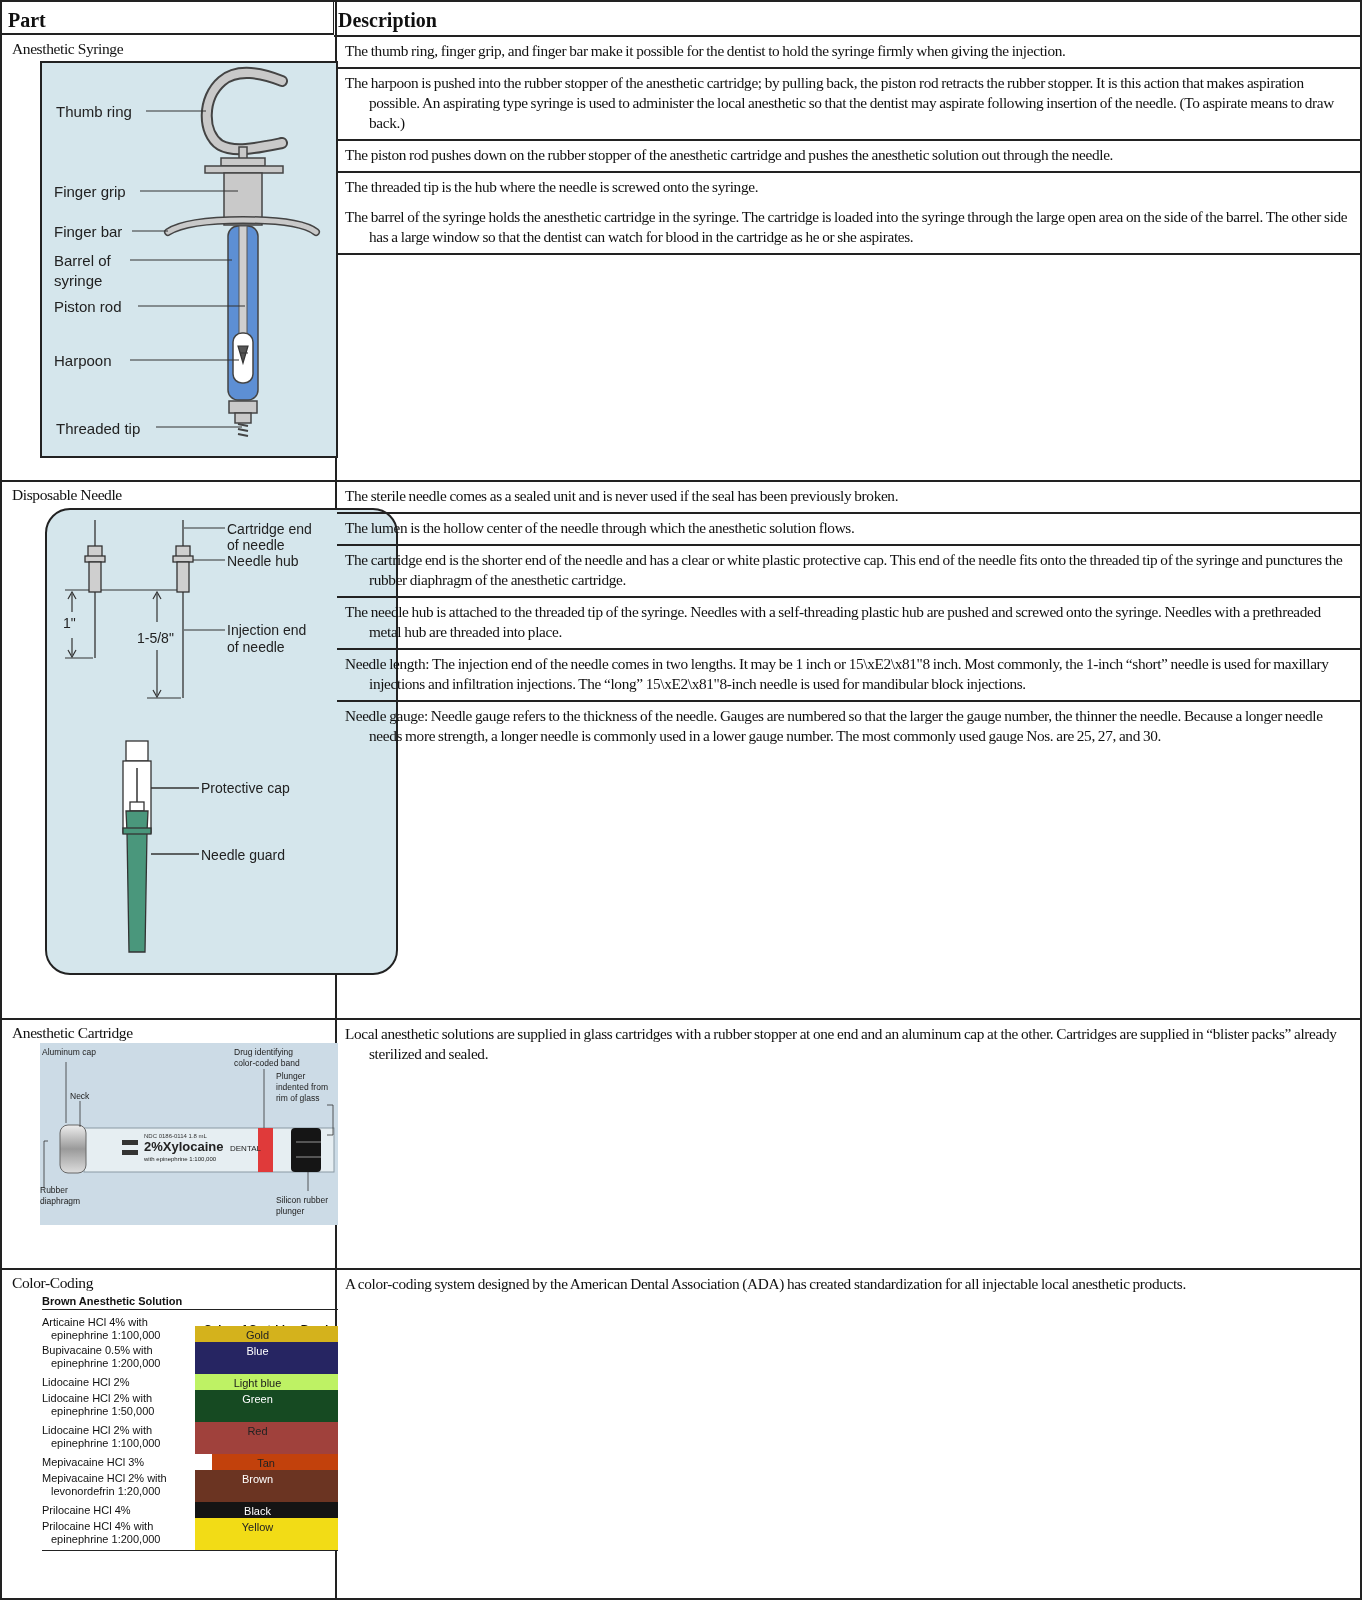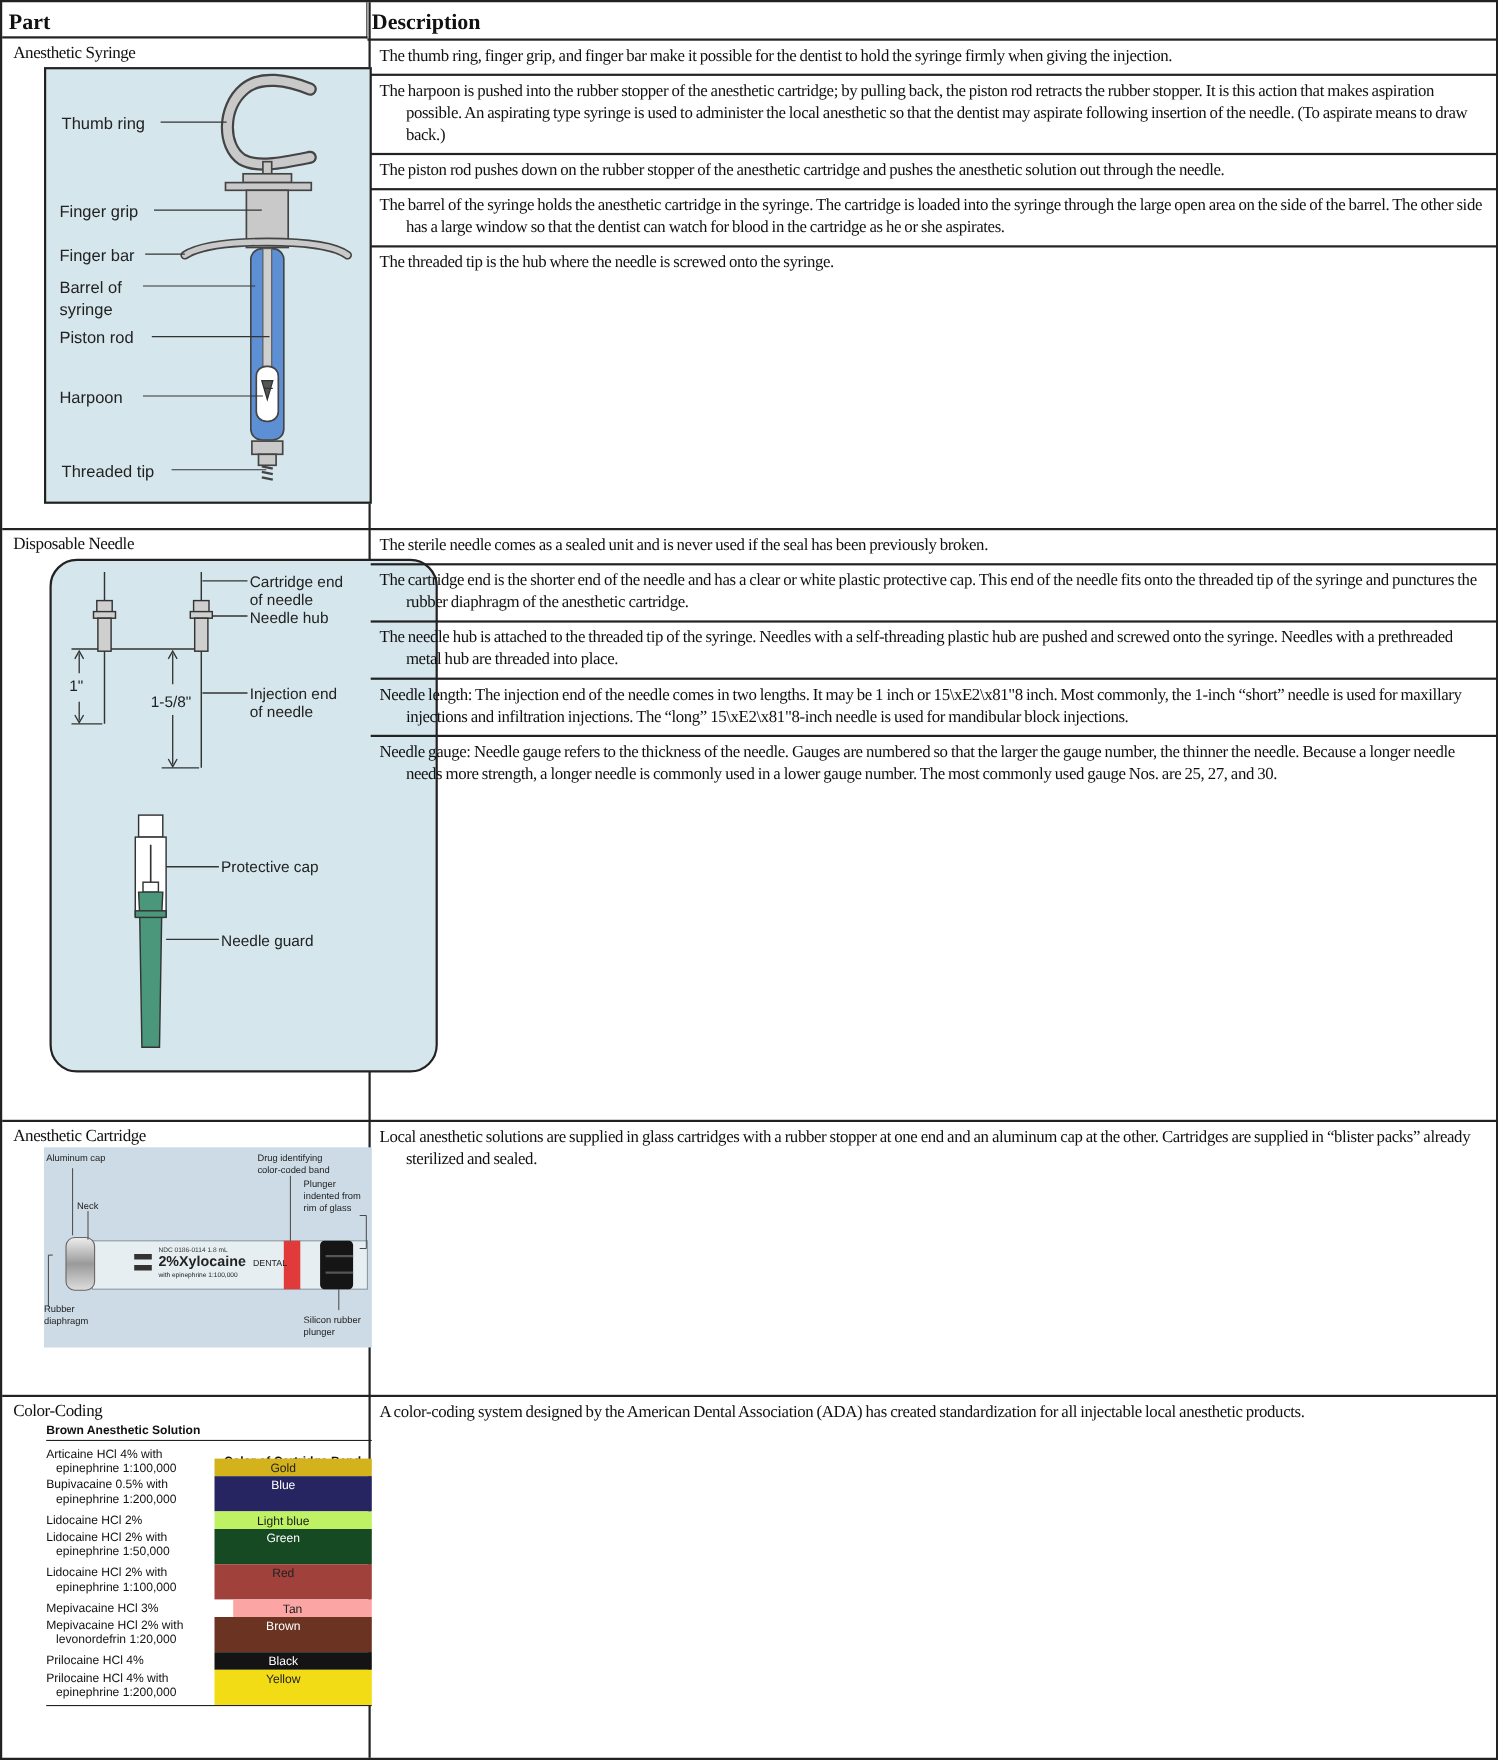--- a/index.html
+++ b/index.html
@@ -91,25 +91,25 @@
   <div class="desc-block" style="top:35px;">
     <div class="desc">
         <span class="txt">The thumb ring, finger grip, and finger bar make it possible for the dentist to hold the syringe firmly when giving the injection.</span>
       </div>
     <div class="desc">
         <span class="txt">The harpoon is pushed into the rubber stopper of the anesthetic cartridge; by pulling back, the piston rod retracts the rubber stopper. It is this action that makes aspiration possible. An aspirating type syringe is used to administer the local anesthetic so that the dentist may aspirate following insertion of the needle. (To aspirate means to draw back.)</span>
       </div>
     <div class="desc">
         <span class="txt">The piston rod pushes down on the rubber stopper of the anesthetic cartridge and pushes the anesthetic solution out through the needle.</span>
       </div>
+    <div class="desc last">
+        <span class="txt">The threaded tip is the hub where the needle is screwed onto the syringe.</span>
+      </div>
     <div class="desc">
         <span class="txt">The barrel of the syringe holds the anesthetic cartridge in the syringe. The cartridge is loaded into the syringe through the large open area on the side of the barrel. The other side has a large window so that the dentist can watch for blood in the cartridge as he or she aspirates.</span>
-      </div>
-    <div class="desc last">
-        <span class="txt">The threaded tip is the hub where the needle is screwed onto the syringe.</span>
       </div>
   </div>
 
   <div class="part-label" style="top:484px">Disposable Needle</div>
   <div class="fig" style="left:43px; top:506px; width:353px; height:467px;border-radius:25px;">
     <svg width="293" height="467" viewBox="0 0 293 467">
       <g stroke="#333" stroke-width="1.3" fill="#cfcfcf">
         <line x1="48" y1="10" x2="48" y2="38"></line>
         <rect x="41" y="36" width="14" height="14"></rect>
         <rect x="38" y="46" width="20" height="6"></rect>
@@ -153,20 +153,23 @@
         <line x1="104" y1="278" x2="152" y2="278"></line>
         <line x1="104" y1="344" x2="152" y2="344"></line>
       </g>
       <text class="lbl" x="154" y="283" font-size="14">Protective cap</text>
       <text class="lbl" x="154" y="350" font-size="14">Needle guard</text>
     </svg>
   </div>
   <div class="desc-block" style="top:480px;">
     <div class="desc">
         <span class="txt">The sterile needle comes as a sealed unit and is never used if the seal has been previously broken.</span>
+      </div>
+    <div class="desc">
+        <span class="txt">The lumen is the hollow center of the needle through which the anesthetic solution flows.</span>
       </div>
     <div class="desc">
         <span class="txt">The cartridge end is the shorter end of the needle and has a clear or white plastic protective cap. This end of the needle fits onto the threaded tip of the syringe and punctures the rubber diaphragm of the anesthetic cartridge.</span>
       </div>
     <div class="desc">
         <span class="txt">The needle hub is attached to the threaded tip of the syringe. Needles with a self-threading plastic hub are pushed and screwed onto the syringe. Needles with a prethreaded metal hub are threaded into place.</span>
       </div>
     <div class="desc">
         <span class="txt">Needle length: The injection end of the needle comes in two lengths. It may be 1 inch or 15\xE2\x81"8 inch. Most commonly, the 1-inch “short” needle is used for maxillary injections and infiltration injections. The “long” 15\xE2\x81"8-inch needle is used for mandibular block injections.</span>
       </div>
@@ -248,21 +251,21 @@
         <div class="cc-row" style="height: 32px;">
           <div class="c1"><span>Lidocaine HCl 2% with</span><span class="sub">epinephrine 1:50,000</span></div>
           <div class="c2" style="background: rgb(22, 74, 34); color: rgb(255, 255, 255);">Green</div>
         </div>
         <div class="cc-row" style="height: 32px;">
           <div class="c1"><span>Lidocaine HCl 2% with</span><span class="sub">epinephrine 1:100,000</span></div>
           <div class="c2" style="background: rgb(160, 65, 60); color: rgb(34, 34, 34);">Red</div>
         </div>
         <div class="cc-row" style="height: 16px; gap: 17px;">
           <div class="c1"><span>Mepivacaine HCl 3%</span></div>
-          <div class="c2" style="background: #fca5a5; color: rgb(34, 34, 34);">Tan</div>
+          <div class="c2" style="background: #c2410c; color: rgb(34, 34, 34);">Tan</div>
         </div>
         <div class="cc-row" style="height: 32px;">
           <div class="c1"><span>Mepivacaine HCl 2% with</span><span class="sub">levonordefrin 1:20,000</span></div>
           <div class="c2" style="background: rgb(107, 52, 34); color: rgb(255, 255, 255);">Brown</div>
         </div>
         <div class="cc-row" style="height: 16px;">
           <div class="c1"><span>Prilocaine HCl 4%</span></div>
           <div class="c2" style="background: rgb(20, 20, 20); color: rgb(255, 255, 255);">Black</div>
         </div>
         <div class="cc-row" style="height: 32px;">

